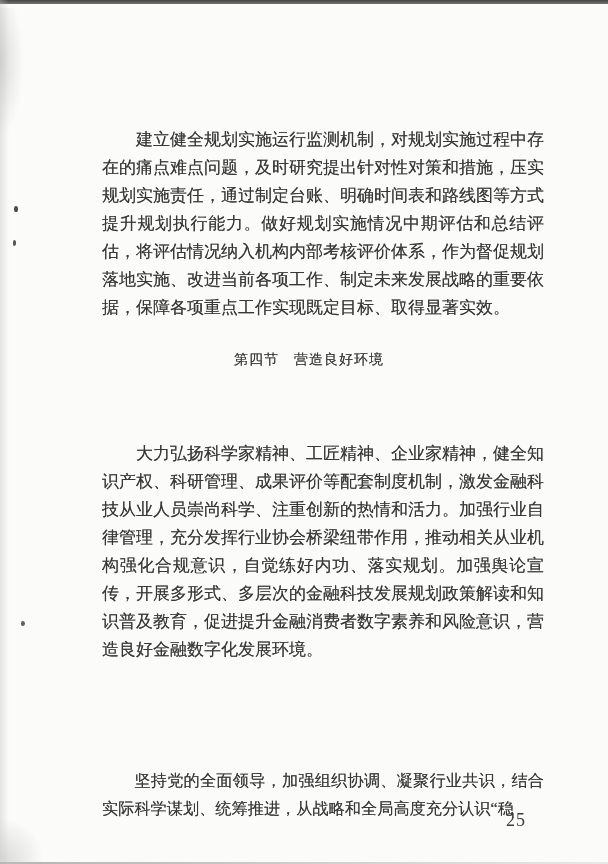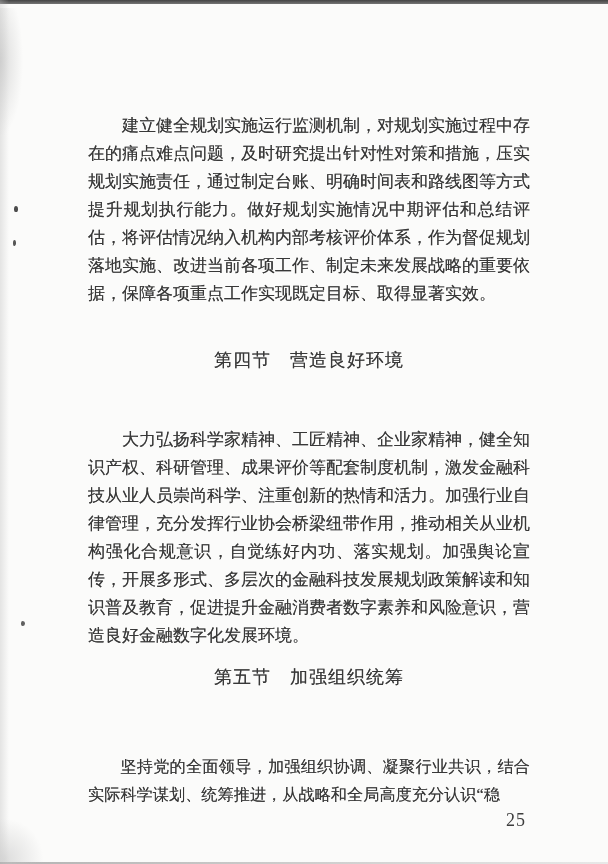--- a/index.html
+++ b/index.html
@@ -44,27 +44,27 @@
     width: 442px;
     color: var(--ink, #383838);
     text-shadow: 0 0 0.5px rgba(70,70,70,0.75);
   }
   .body-paragraph {
     font-size: 17px;
     line-height: 28px;
     text-align: justify;
     text-align-last: left;
     text-indent: 2em;
-    margin: 0;
+    margin: 14px;
   }
   .para-1 { top: 112px; }
   .para-2 { top: 426px; }
   .para-3 { top: 753px; font-size: 16.2px; }
   .section-heading {
-    font-size: 18px;
+    font-size: 14px;
     line-height: 28px;
     text-align: center;
     font-weight: normal;
     letter-spacing: 1px;
     margin: 0;
   }
   .heading-1 { top: 346px; }
   .heading-2 { top: 663px; }
   .page-number {
     position: absolute;
@@ -87,18 +87,17 @@
   <div class="speck speck-1"></div>
   <div class="speck speck-2"></div>
   <div class="speck speck-3"></div>
 
   <p class="content-block body-paragraph para-1">建立健全规划实施运行监测机制，对规划实施过程中存在的痛点难点问题，及时研究提出针对性对策和措施，压实规划实施责任，通过制定台账、明确时间表和路线图等方式提升规划执行能力。做好规划实施情况中期评估和总结评估，将评估情况纳入机构内部考核评价体系，作为督促规划落地实施、改进当前各项工作、制定未来发展战略的重要依据，保障各项重点工作实现既定目标、取得显著实效。</p>
 
   <div class="content-block section-heading heading-1">第四节　营造良好环境</div>
 
   <p class="content-block body-paragraph para-2">大力弘扬科学家精神、工匠精神、企业家精神，健全知识产权、科研管理、成果评价等配套制度机制，激发金融科技从业人员崇尚科学、注重创新的热情和活力。加强行业自律管理，充分发挥行业协会桥梁纽带作用，推动相关从业机构强化合规意识，自觉练好内功、落实规划。加强舆论宣传，开展多形式、多层次的金融科技发展规划政策解读和知识普及教育，促进提升金融消费者数字素养和风险意识，营造良好金融数字化发展环境。</p>
 
-  <div class="content-block section-heading heading-2">第五节　加强组织统筹</div>
 
   <p class="content-block body-paragraph para-3">坚持党的全面领导，加强组织协调、凝聚行业共识，结合实际科学谋划、统筹推进，从战略和全局高度充分认识“稳</p>
 
   <div class="page-number">25</div>
 </div>
 
 </body></html>

